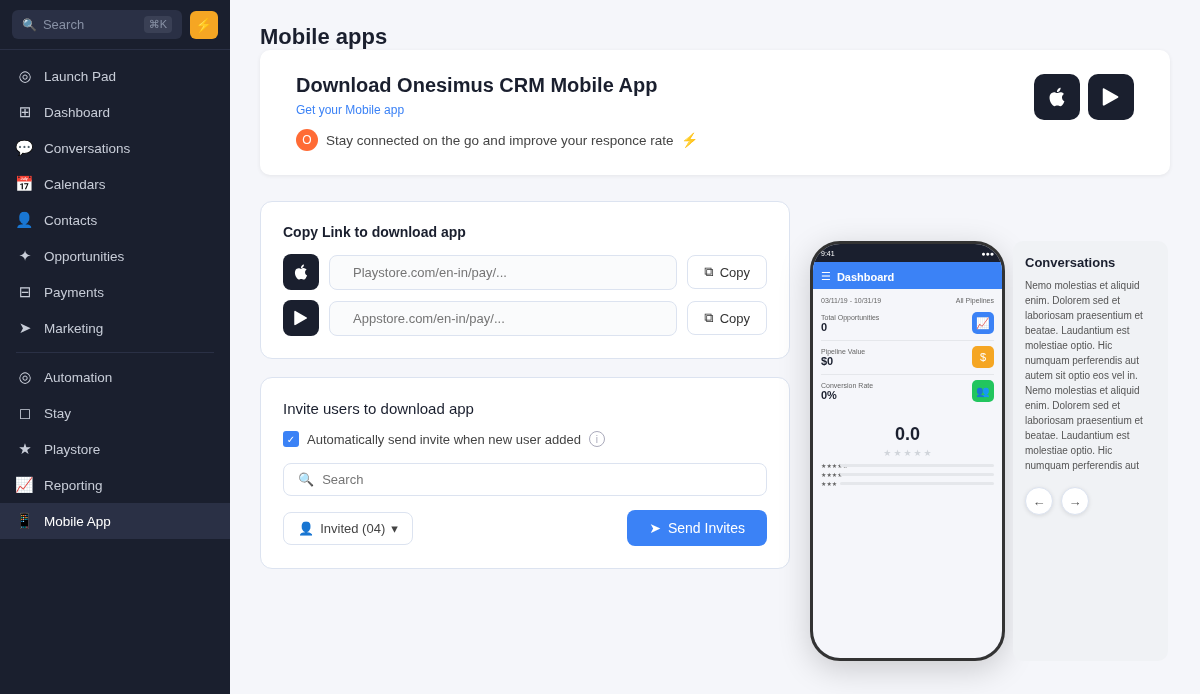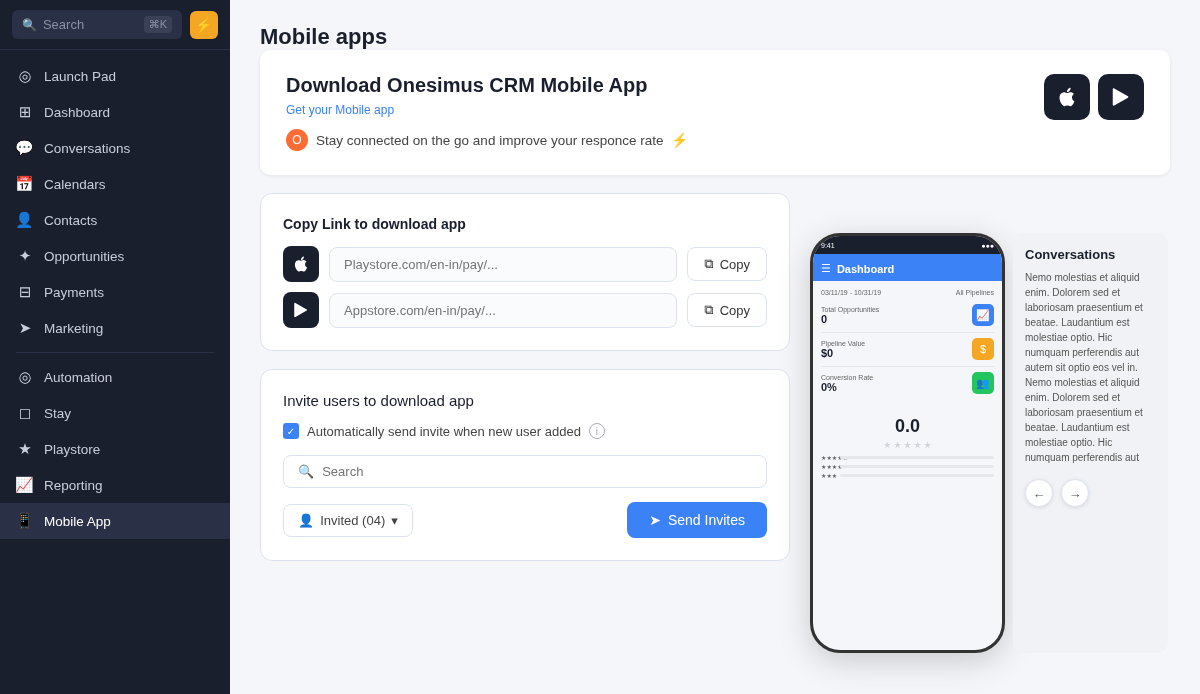--- a/index.html
+++ b/index.html
@@ -98,22 +98,22 @@
     .page-title {
       font-size: 22px;
       font-weight: 600;
       color: #1a1f2e;
     }
 
     
     .card {
       background: #fff;
       border-radius: 10px;
-      padding: 24px 26px;
-      margin-bottom: 18px;
+      padding: 24px 36px;
+      margin-bottom: 26px;
       box-shadow: 0 1px 4px rgba(0,0,0,0.07);
     }
 
     
     .download-header {
       display: flex;
       justify-content: space-between;
       align-items: flex-start;
     }
     .download-title {
@@ -197,21 +197,21 @@
       align-items: center;
       justify-content: center;
       color: white;
       font-size: 18px;
       flex-shrink: 0;
     }
     .link-input {
       flex: 1;
       border: 1px solid #dce3f0;
       border-radius: 8px;
-      padding: 9px 14px;
+      padding: 9px 23px;
       font-size: 13px;
       color: #888;
       background: #fafbfc;
       outline: none;
     }
     .copy-btn {
       display: flex;
       align-items: center;
       gap: 6px;
       padding: 8px 16px;

